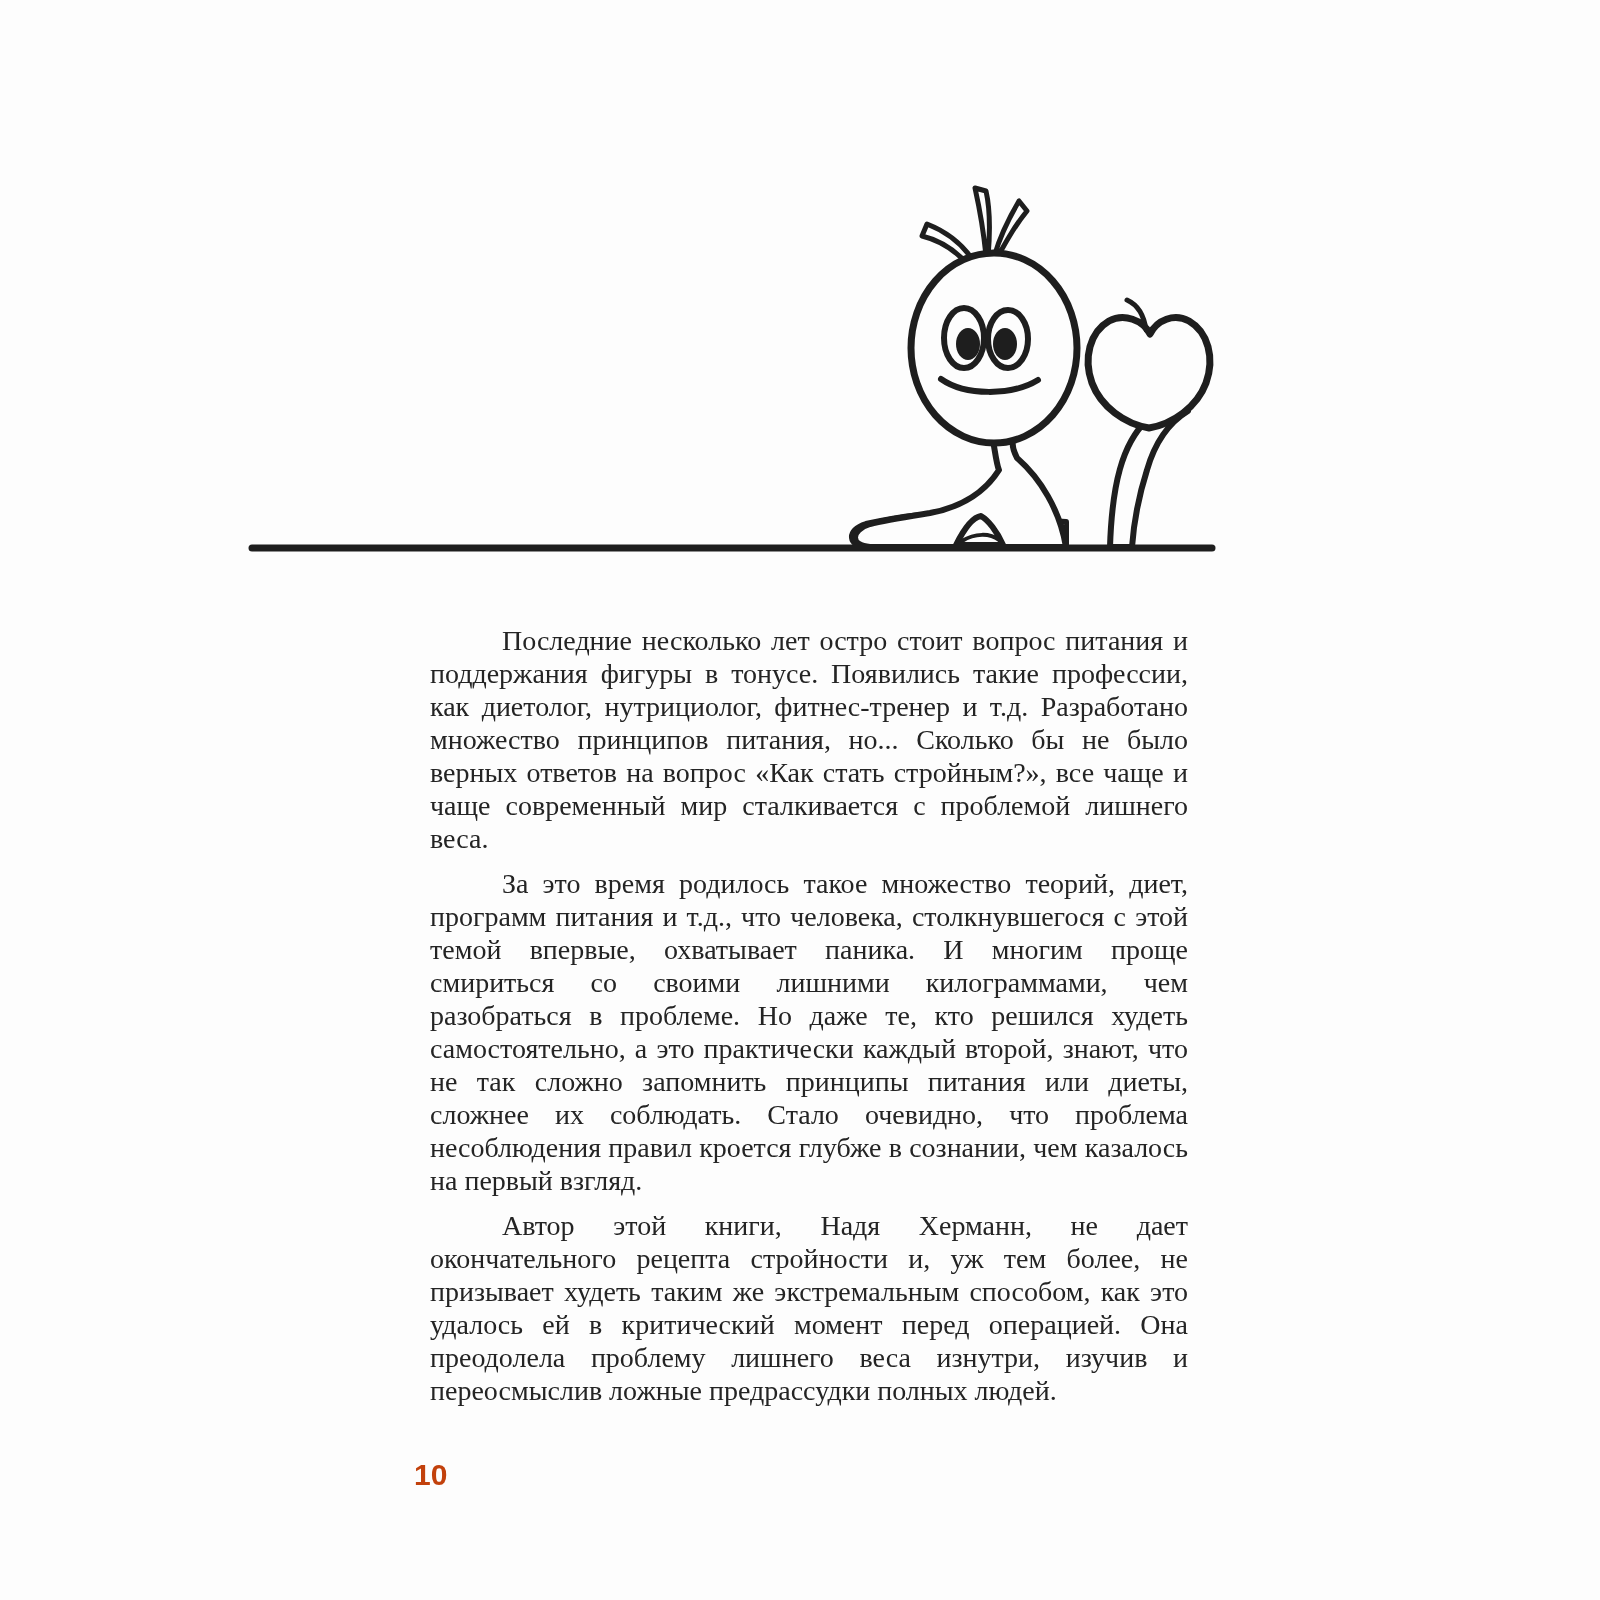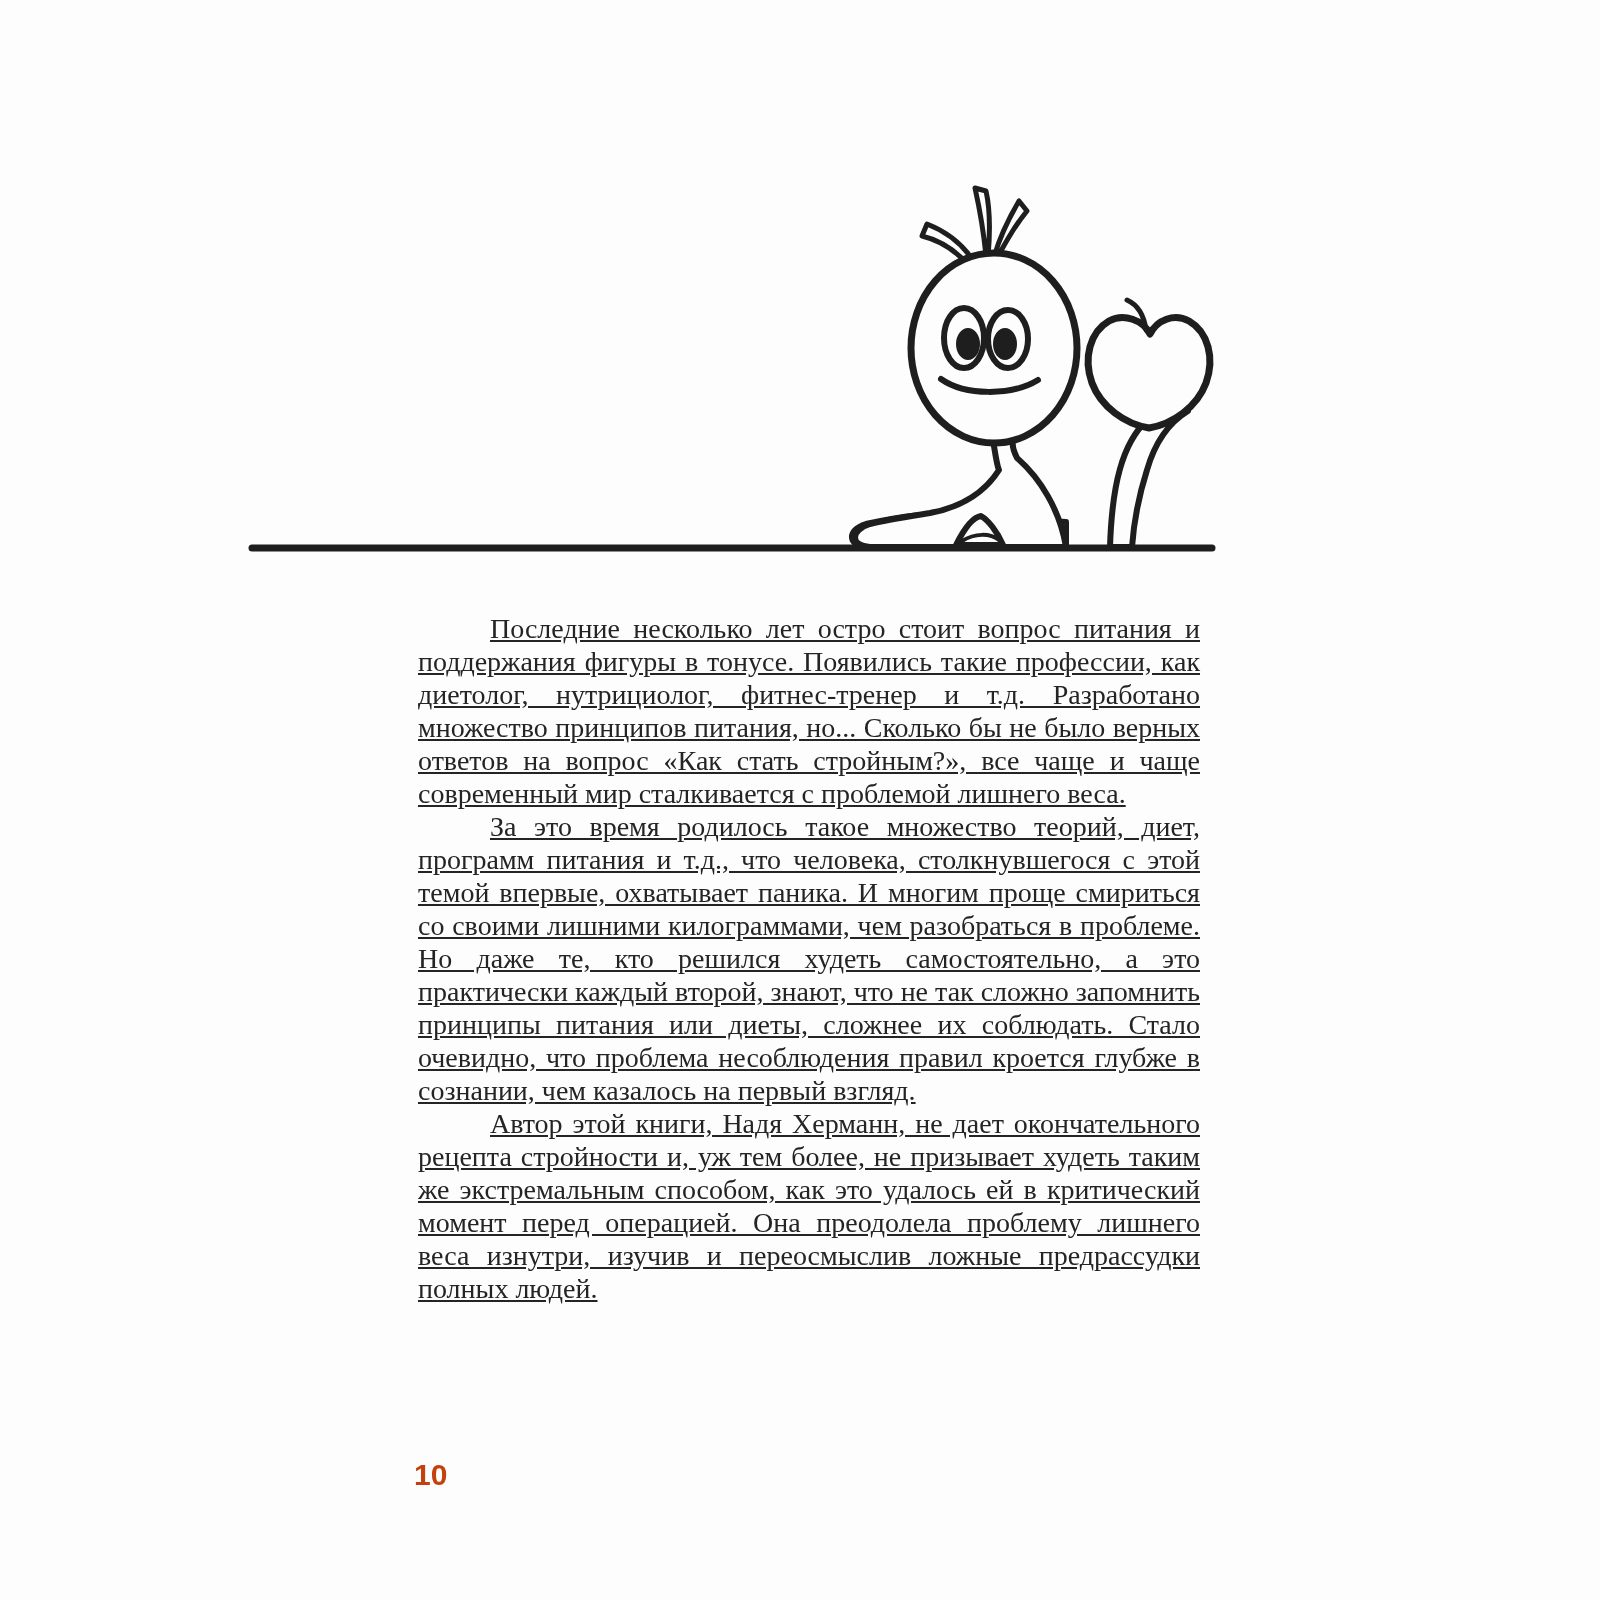--- a/index.html
+++ b/index.html
@@ -28,25 +28,24 @@
     position: absolute;
     left: 418px;
     top: 612px;
     width: 782px;
     font-size: 28px;
     line-height: 33px;
     text-align: justify;
     color: #242424;
   }
   .text-block p {
-    margin: 0;
+    margin: 12px;
     padding: 0;
     text-indent: 72px;
     hyphens: none;
-    text-decoration: underline;
   }
   .page-number {
     position: absolute;
     left: 414px;
     top: 1458px;
     font-family: "Liberation Sans", "DejaVu Sans", sans-serif;
     font-weight: bold;
     font-size: 30px;
     color: #c2410c;
   }

